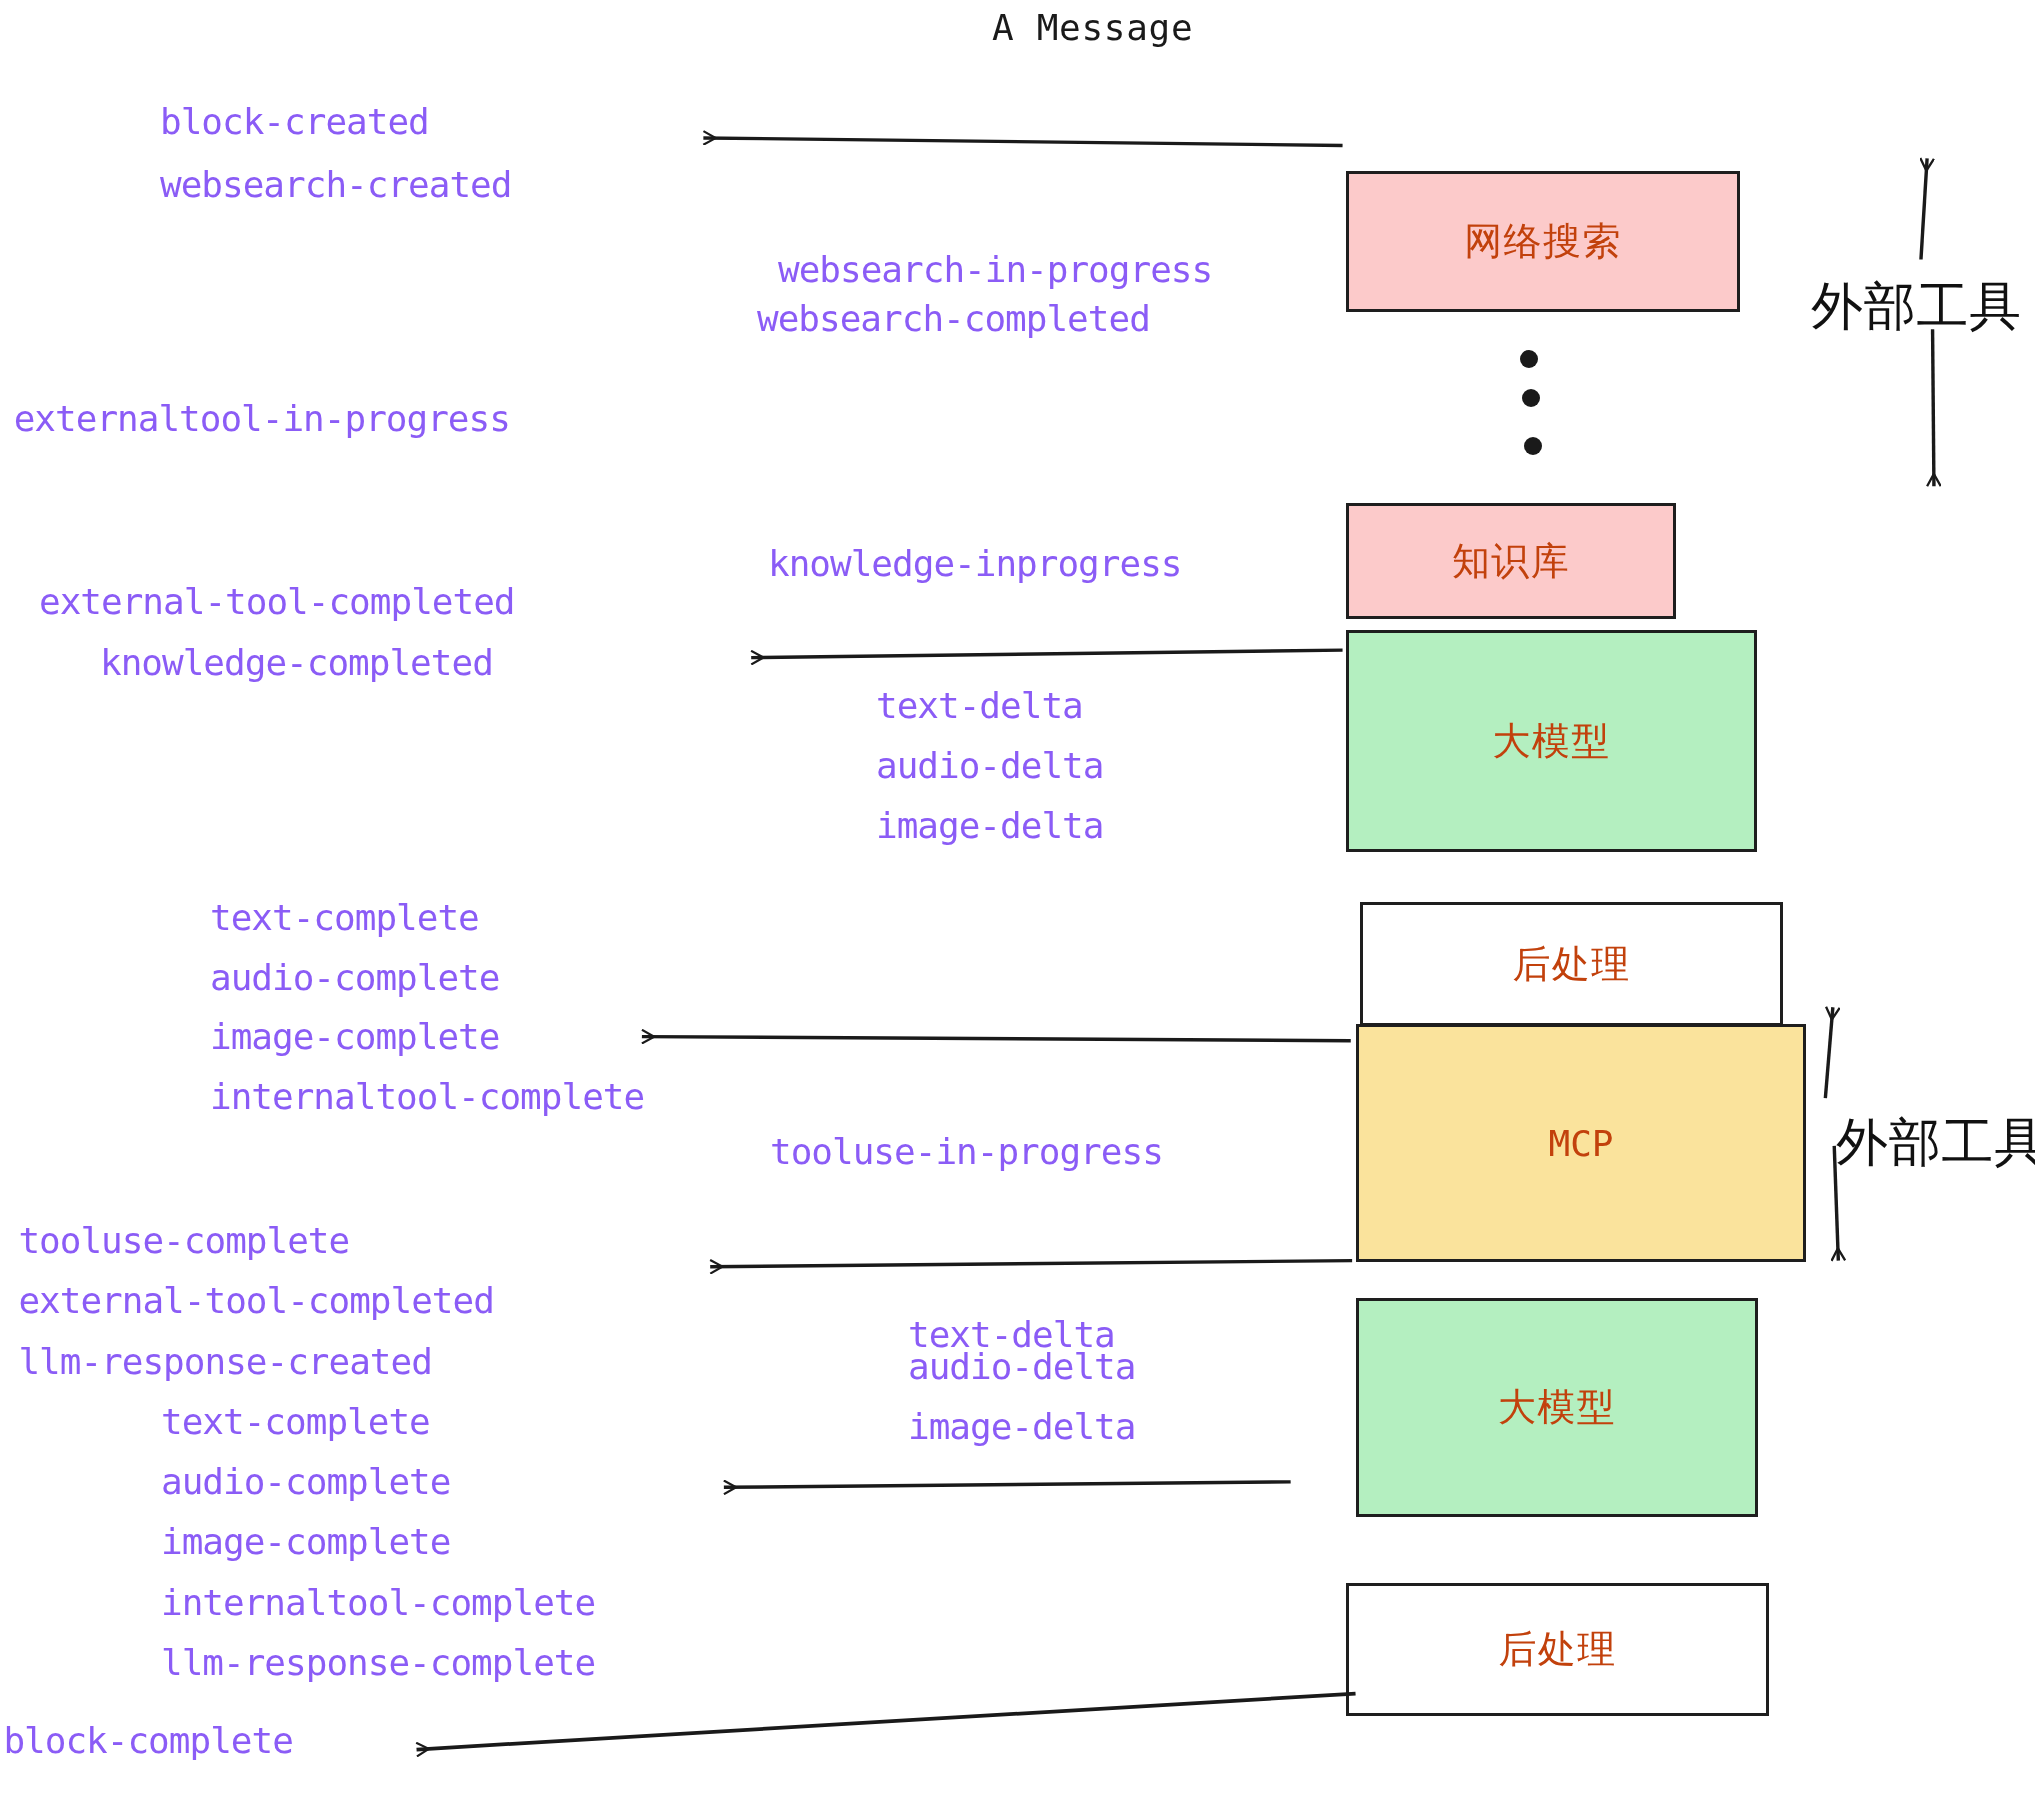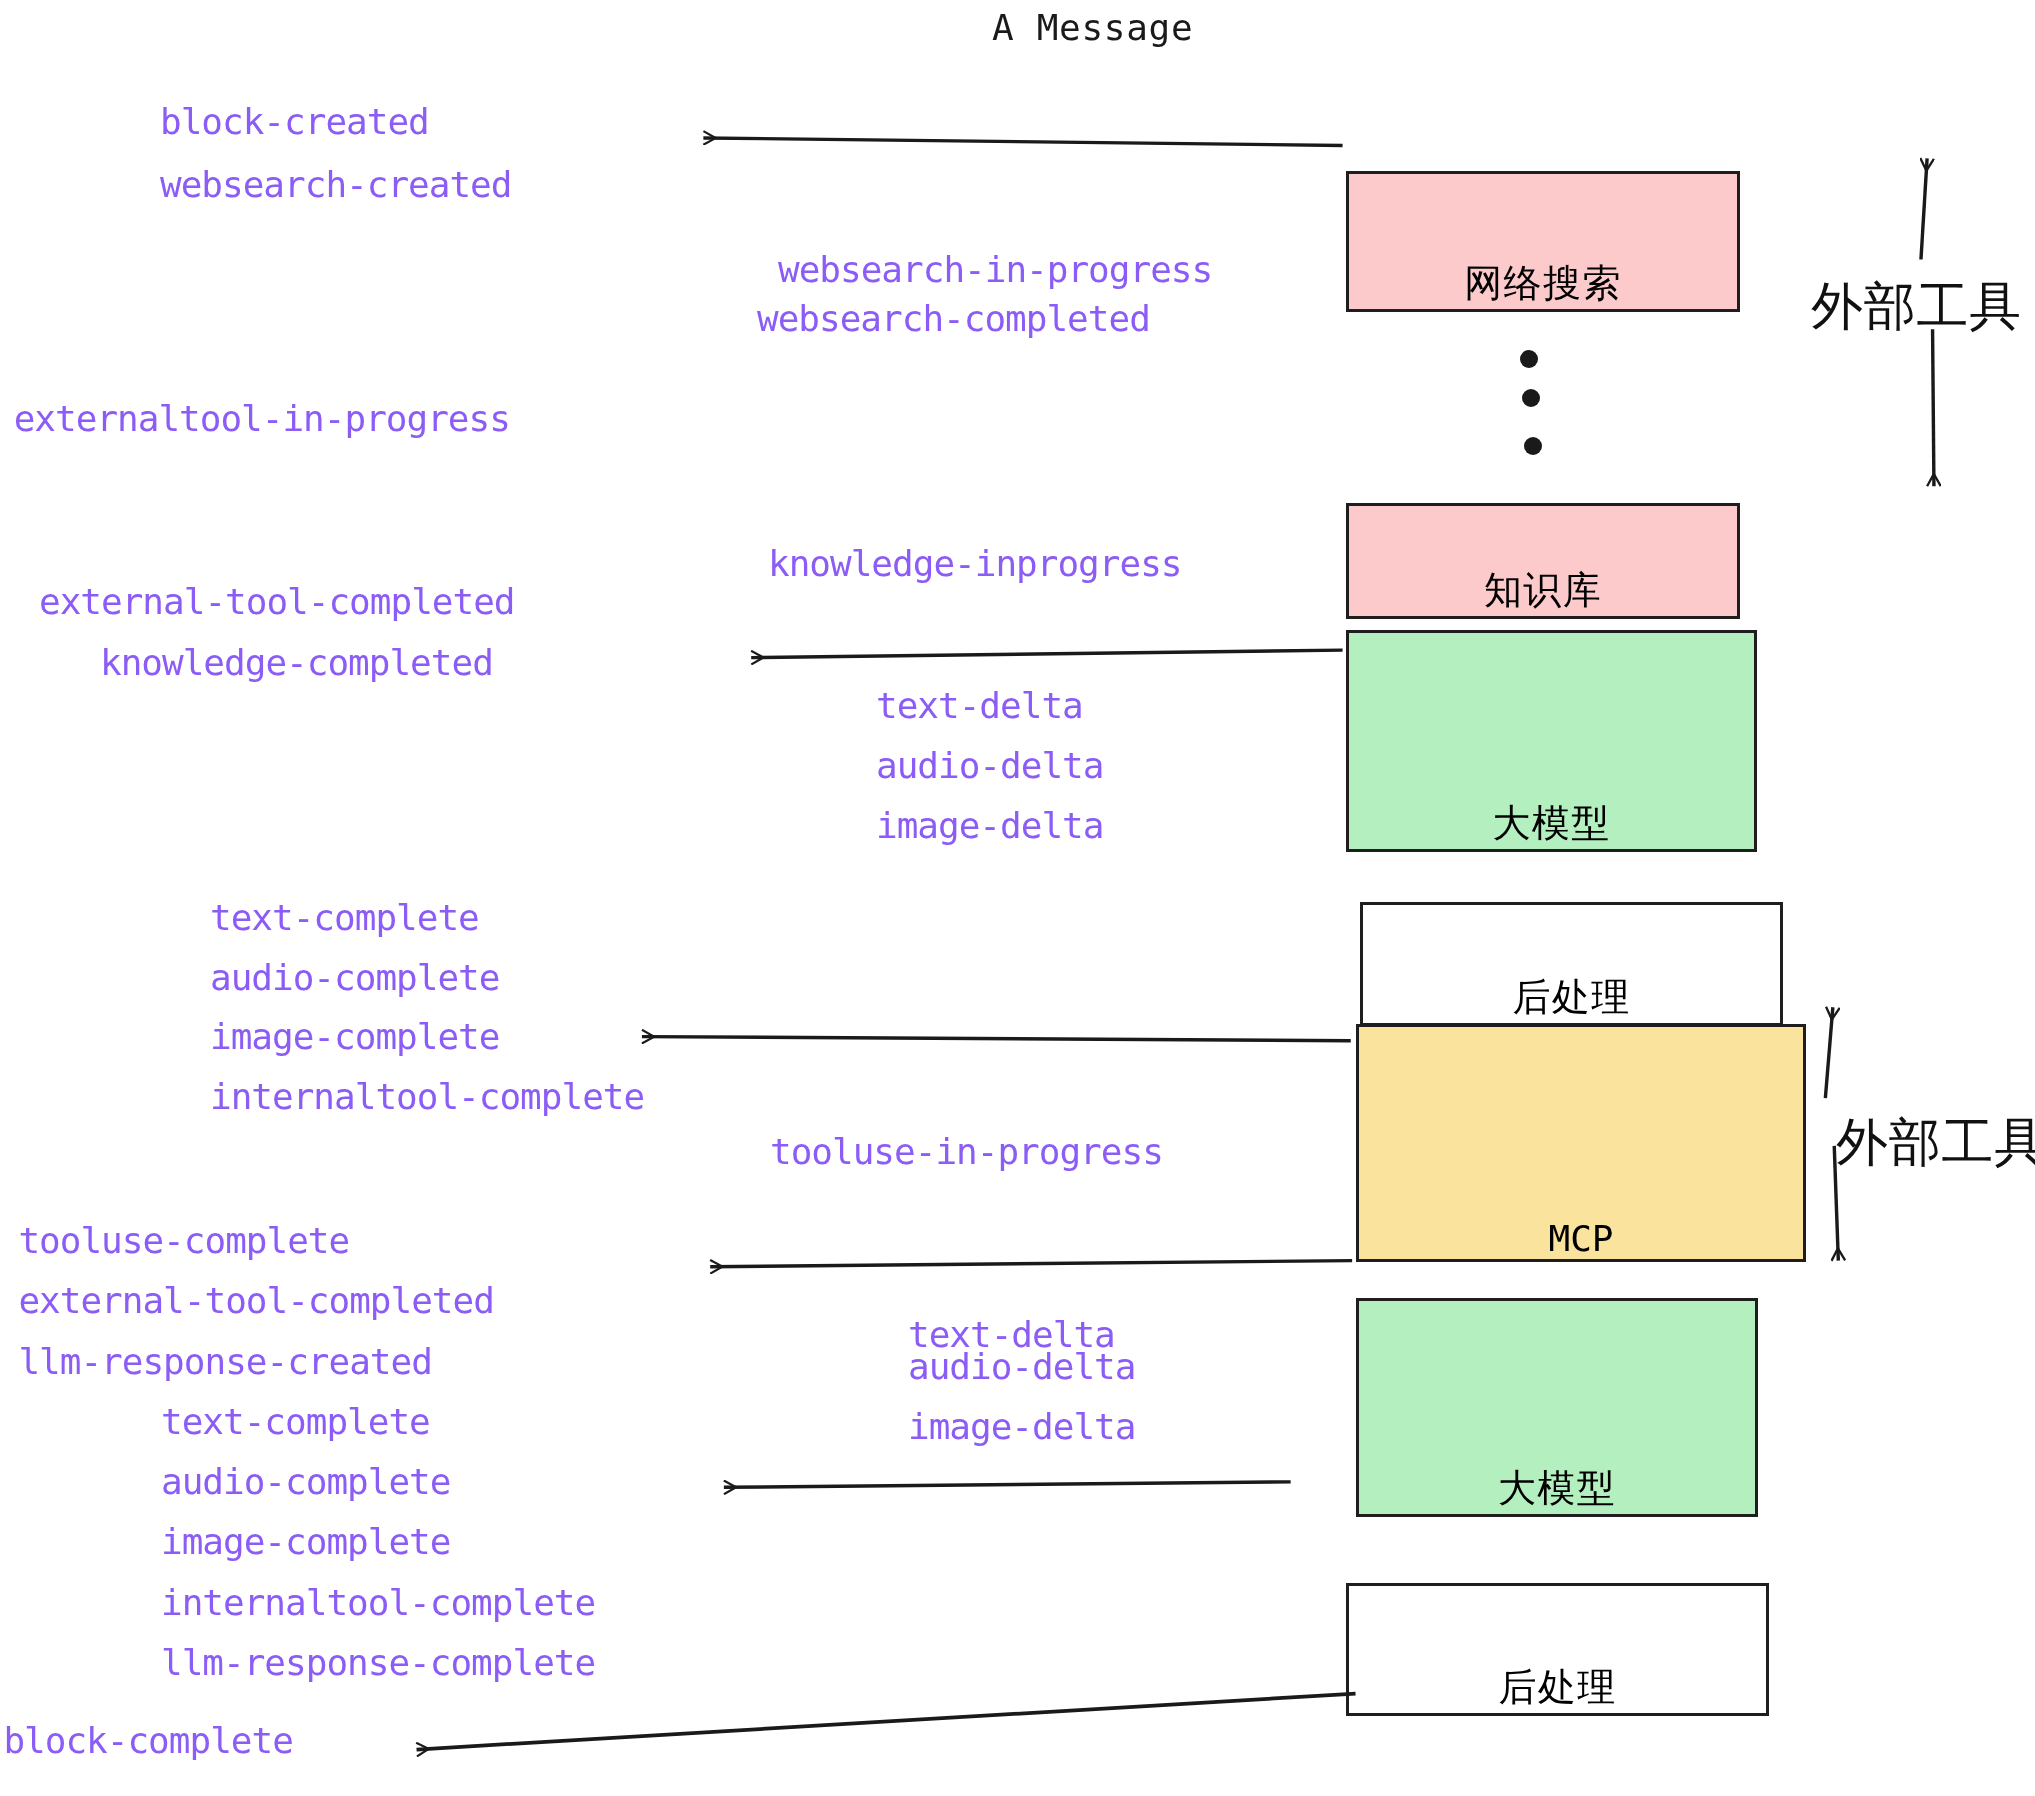--- a/index.html
+++ b/index.html
@@ -27,23 +27,23 @@
     font-family:"DejaVu Sans Mono","Liberation Mono",monospace;
     font-size:36px;
     letter-spacing:0.7px;
     text-align:right;
   }
   .box{
     position:absolute;
     box-sizing:border-box;
     border:3.4px solid #1e1e1e;
     display:flex;
-    align-items:flex-end;
+    align-items:center;
     justify-content:center;
-    color:#000000;
+    color:#c2410c;
     font-family:"DejaVu Sans","Liberation Sans",sans-serif;
     font-size:38px;
     letter-spacing:1.4px;
   }
   .box.mcp{
     font-family:"DejaVu Sans Mono","Liberation Mono",monospace;
     font-size:36px;
     letter-spacing:0px;
   }
   .cnlabel{
@@ -71,21 +71,21 @@
 <body>
 
 <div id="stage">
 
   <div class="title" style="left:992px; top:6.8px;">A Message</div>
 
   <div class="box" style="left:1346px; top:171px; width:394px; height:141px; background:#FCCACA;">
     <span>网络搜索</span>
   </div>
 
-  <div class="box" style="left:1346px; top:503px; width:394px; height:116px; background:#FCCACA;">
+  <div class="box" style="left:1346px; top:503px; width:330px; height:116px; background:#FCCACA;">
     <span>知识库</span>
   </div>
 
   <div class="box" style="left:1346px; top:630px; width:411px; height:222px; background:#B4EFC0;">
     <span>大模型</span>
   </div>
 
   <div class="box" style="left:1360px; top:902px; width:423px; height:124px; background:#FFFFFF;">
     <span>后处理</span>
   </div>

